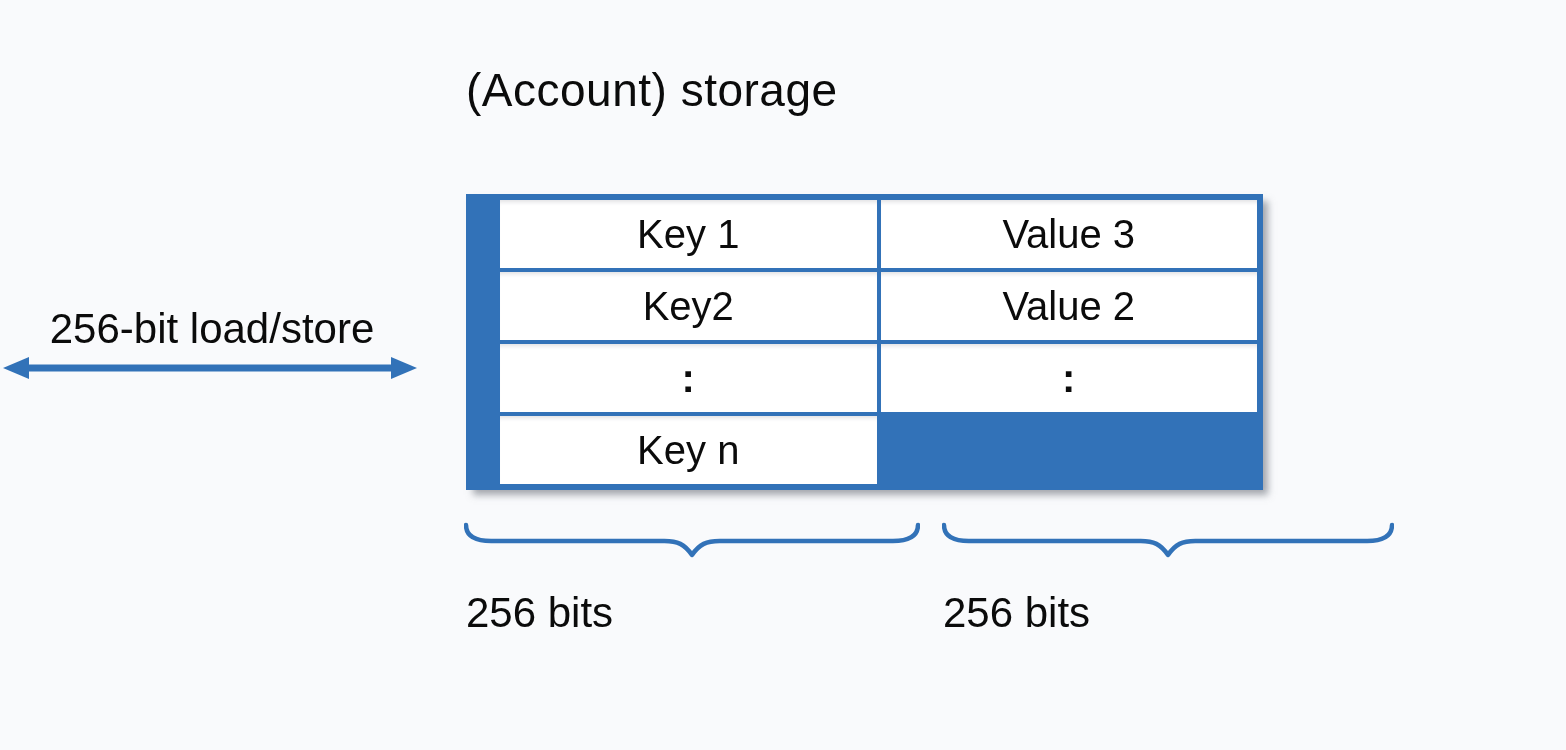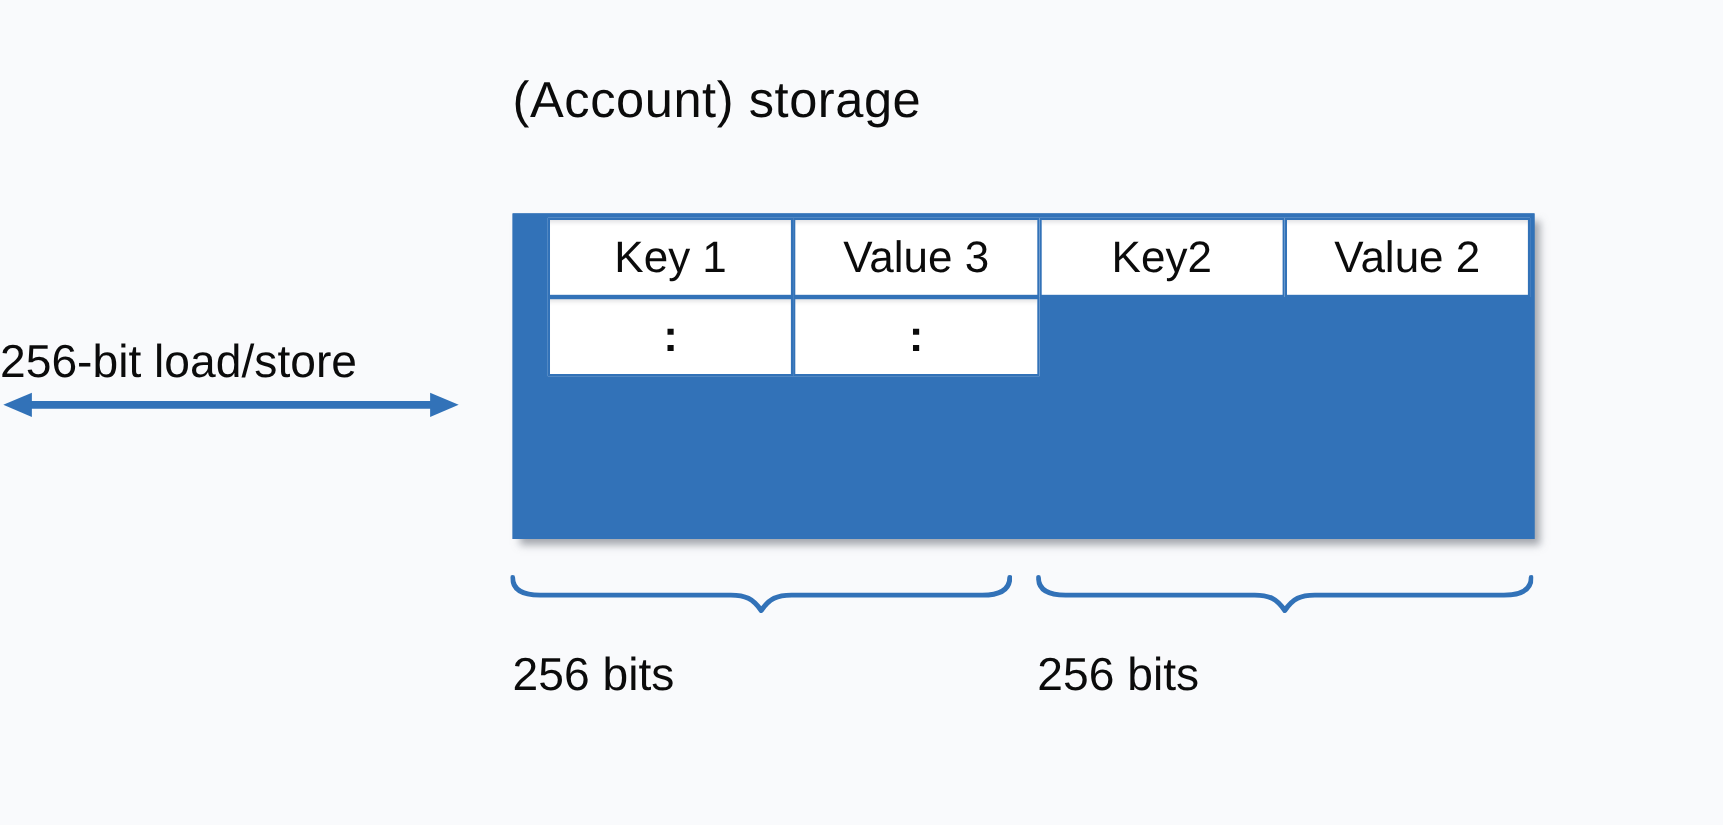--- a/index.html
+++ b/index.html
@@ -18,38 +18,38 @@
     position: absolute;
     left: 466px; top: 64px; width: 929px;
     text-align: left;
     font-size: 46px;
     line-height: 1.15;
     letter-spacing: 0.5px;
   }
   .arrow-label {
     position: absolute;
     left: 0; top: 306px; width: 424px;
-    text-align: left;
+    text-align: center;
     font-size: 42px;
     line-height: 1.1;
   }
   .arrow-svg {
     position: absolute;
     left: 0; top: 348px; width: 420px; height: 40px;
     color: var(--accent, #3272B8);
   }
   .storage-table {
     position: absolute;
     left: 466px; top: 194px;
-    width: 929px; height: 296px;
+    width: 797px; height: 296px;
     box-sizing: border-box;
     border: 4px solid var(--accent, #3272B8);
     background: var(--accent, #3272B8);
     display: grid;
-    grid-template-columns: 1fr 1fr 1fr 1fr;
+    grid-template-columns: 1fr 1fr;
     grid-template-rows: 1fr 1fr 1fr 1fr;
     box-shadow: 6px 6px 7px -1px rgba(95,100,112,0.55);
     padding-left: 28px;
   }
   .cell {
     box-sizing: border-box;
     background: var(--cell-bg, #FFFFFF);
     border: 2px solid var(--accent, #3272B8);
     display: flex;
     align-items: center;
@@ -89,20 +89,21 @@
     <polygon points="417,20 391,9 391,31" fill="currentColor"></polygon>
   </svg>
 
   <div class="storage-table">
     <div class="cell">Key 1</div>
     <div class="cell">Value 3</div>
     <div class="cell">Key2</div>
     <div class="cell">Value 2</div>
     <div class="cell dots">:</div>
     <div class="cell dots">:</div>
+    <div class="cell">Key n</div>
   </div>
 
   <svg class="brace-svg brace-left" viewBox="0 0 455 38" preserveAspectRatio="none" aria-hidden="true">
     <path d="M 2,3 C 2,16 14,19 27,19 L 200,19 C 213,19 220,22 227.5,33 C 235,22 242,19 255,19 L 428,19 C 441,19 453,16 453,3" fill="none" stroke="currentColor" stroke-width="4.5" stroke-linecap="round" stroke-linejoin="round"></path>
   </svg>
 
   <svg class="brace-svg brace-right" viewBox="0 0 455 38" preserveAspectRatio="none" aria-hidden="true">
     <path d="M 2,3 C 2,16 14,19 27,19 L 200,19 C 213,19 220,22 227.5,33 C 235,22 242,19 255,19 L 428,19 C 441,19 453,16 453,3" fill="none" stroke="currentColor" stroke-width="4.5" stroke-linecap="round" stroke-linejoin="round"></path>
   </svg>
 

